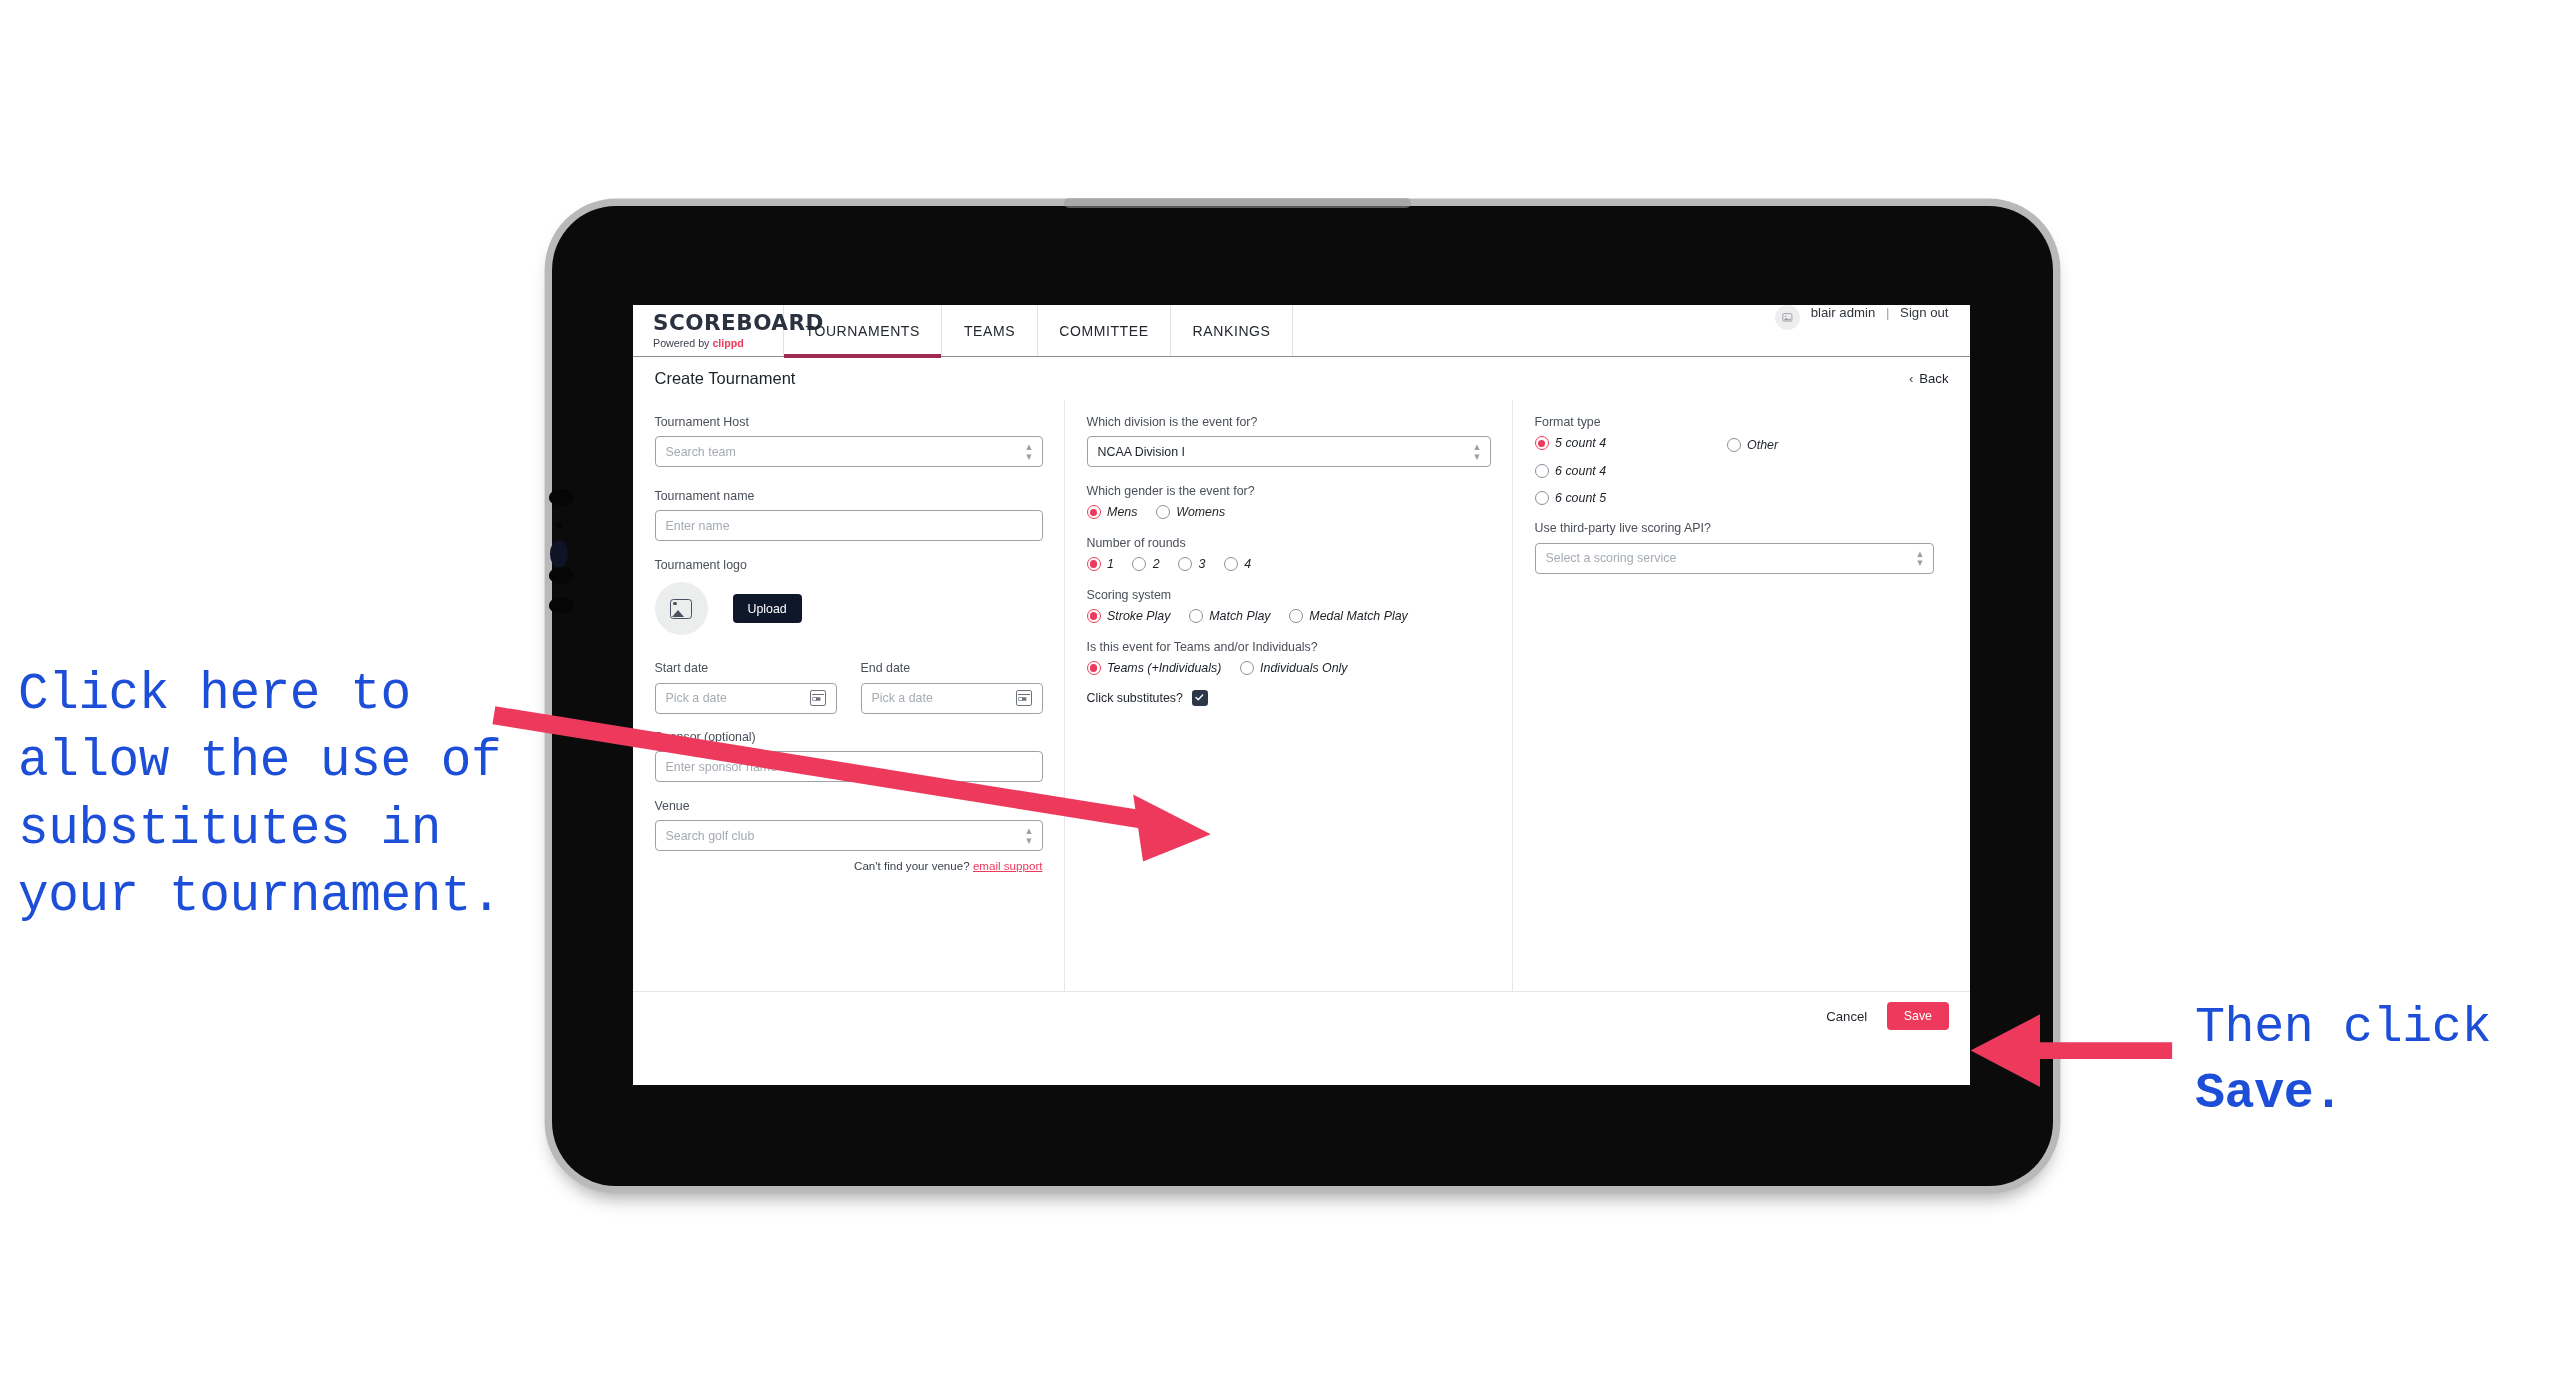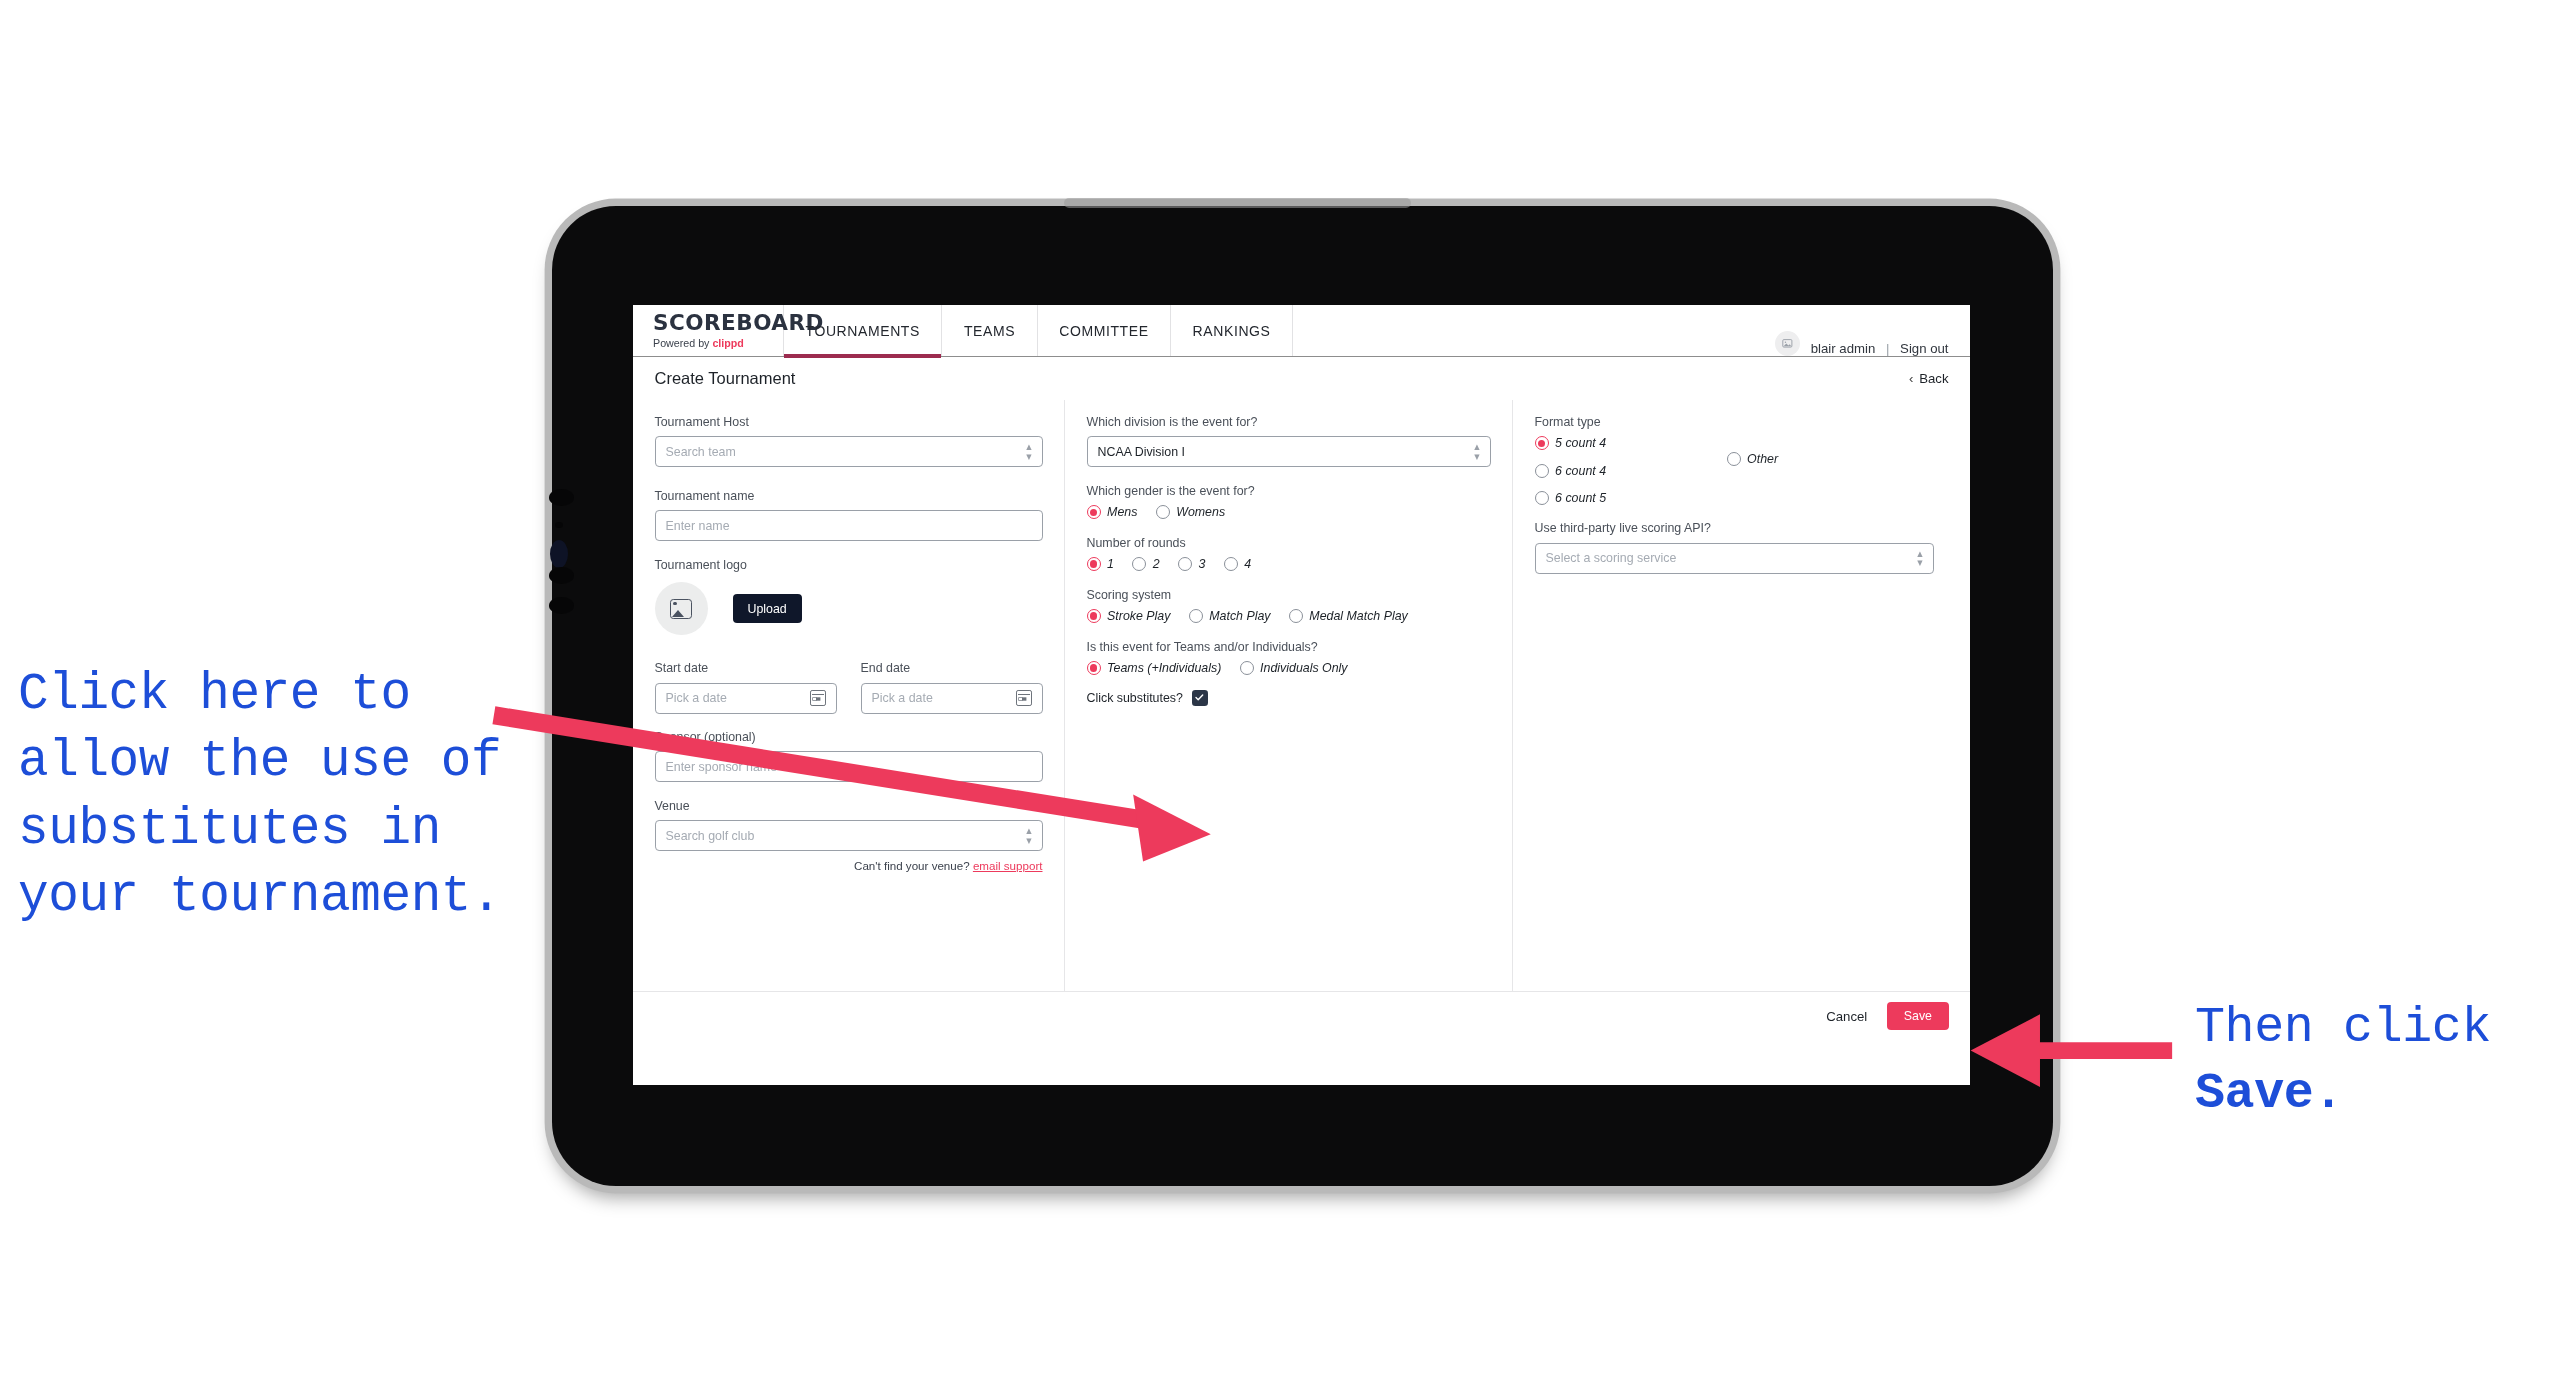--- a/index.html
+++ b/index.html
@@ -31,21 +31,21 @@
   #appbar{height:51px;display:flex;align-items:stretch;border-bottom:1.7px solid #8d8d8d;position:relative;}
   #logo-block{width:151px;display:flex;flex-direction:column;justify-content:center;
               padding-left:20px;box-sizing:border-box;border-right:0.8px solid #e2e2e4;}
   #logo-word{font-family:"DejaVu Sans",sans-serif;font-weight:bold;font-size:21.5px;letter-spacing:0.5px;
              color:#2b3240;line-height:1;}
   #logo-sub{font-size:10.7px;color:#3c424d;margin-top:3.3px;}
   #logo-sub .brand{color:#ed3a5c;font-weight:bold;}
   .navtab{display:flex;align-items:center;padding:0 21.5px;font-size:14px;letter-spacing:0.6px;
           color:#23272e;border-right:0.8px solid #e2e2e4;position:relative;cursor:pointer;}
   .navtab.active::after{content:"";position:absolute;left:0;right:0;bottom:-1.7px;height:3.3px;background:#9c2b4f;}
-  #userzone{margin-left:auto;display:flex;align-items:flex-end;gap:10.7px;padding-right:21.5px;font-size:13.2px;color:#31363e;}
+  #userzone{margin-left:auto;display:flex;align-items:flex-start;gap:10.7px;padding-right:21.5px;font-size:13.2px;color:#31363e;}
   #avatar{width:25px;height:25px;border-radius:50%;background:#eeeeef;display:flex;align-items:center;
           justify-content:center;color:#9aa0a8;font-size:11.6px;}
   #userzone .sep{color:#9aa0a8;}
   #signout{cursor:pointer;}
 
   
   #titlerow{height:43px;display:flex;align-items:center;padding:0 21.5px;justify-content:space-between;}
   #page-title{font-size:16.5px;color:#1d2228;}
   #back{font-size:13.2px;color:#1d2228;cursor:pointer;display:flex;align-items:center;gap:5.8px;}
   #back .chev{font-size:13.2px;color:#444;}
@@ -90,21 +90,21 @@
   
   .rgroup{display:flex;align-items:center;gap:6.6px;flex-wrap:wrap;margin-bottom:3.3px;}
   .ropt{display:flex;align-items:center;gap:6.6px;margin-right:11.6px;font-size:12.4px;color:#1d2228;cursor:pointer;font-style:italic;}
   .radio{width:14px;height:14px;border-radius:50%;border:1.3px solid #8a9099;box-sizing:border-box;
          display:flex;align-items:center;justify-content:center;flex:none;}
   .radio.on{border-color:#ed3a5c;}
   .radio.on::after{content:"";width:7.4px;height:7.4px;border-radius:50%;background:#ed3a5c;}
 
   
   #format-grid{position:relative;}
-  #format-other{position:absolute;left:192px;top:16px;}
+  #format-other{position:absolute;left:192px;top:2px;}
   .fmt-row{margin-bottom:13.2px;}
 
   .chk{width:15.7px;height:15.7px;border-radius:3.3px;background:#2b3647;display:flex;align-items:center;
        justify-content:center;cursor:pointer;}
   .chk svg{width:10.7px;height:10.7px;}
   #subrow{display:flex;align-items:center;gap:9px;margin-top:15px;font-size:12.4px;color:#1d2228;}
 
   
   #footer{height:48px;border-top:0.8px solid #e6e6e8;display:flex;align-items:center;
           justify-content:flex-end;gap:20px;padding-right:21.5px;}

